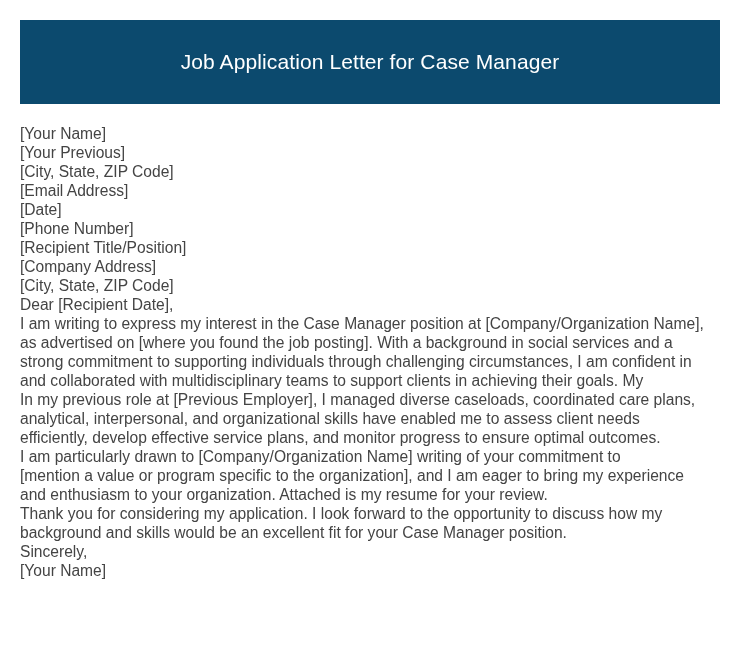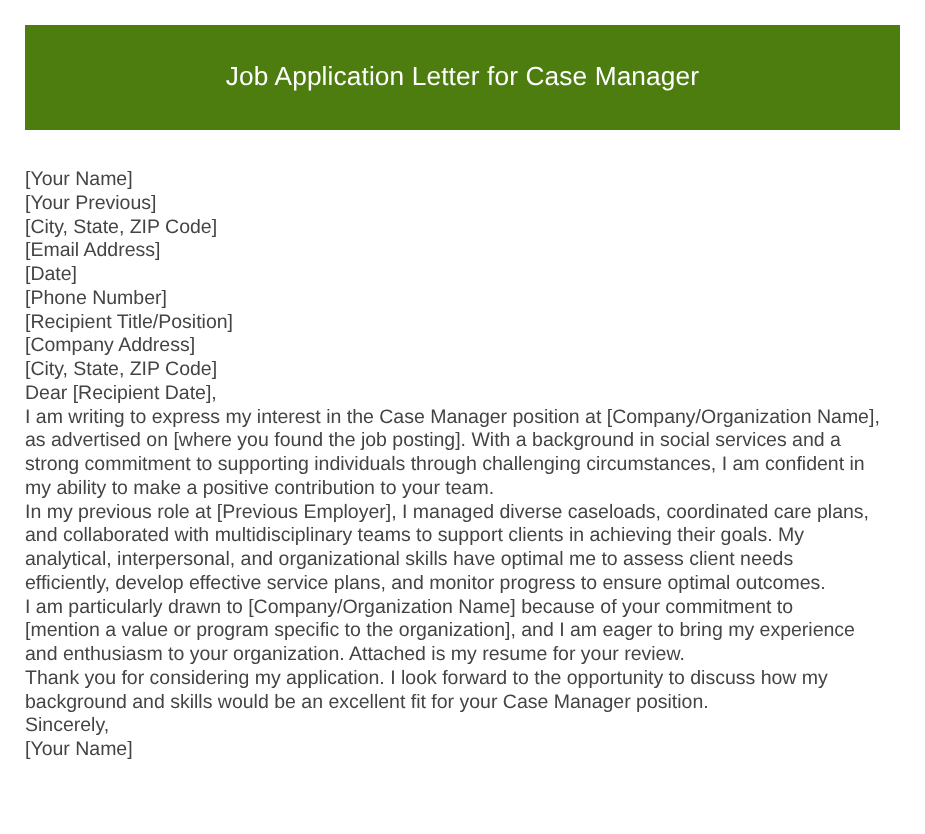--- a/index.html
+++ b/index.html
@@ -12,34 +12,34 @@
       height: 667px;
       overflow: hidden;
       font-family: "Liberation Sans", "DejaVu Sans", sans-serif;
     }
     .banner {
       position: absolute;
       left: 20px;
       top: 20px;
       width: 700px;
       height: 84px;
-      background: #4d7c0f;
+      background: #0c4a6e;
       display: flex;
       align-items: center;
       justify-content: center;
     }
     .banner-title {
       color: #ffffff;
       font-size: 21px;
       letter-spacing: 0.1px;
     }
     .letter {
       position: absolute;
       left: 20px;
-      top: 134px;
+      top: 124px;
       width: 705px;
       color: #444444;
       font-size: 15.6px;
       line-height: 19px;
     }
     .line {
       display: block;
       white-space: nowrap;
     }
     .para {
@@ -66,32 +66,31 @@
     <span class="line">[Recipient Title/Position]</span>
     <span class="line">[Company Address]</span>
     <span class="line">[City, State, ZIP Code]</span>
   </div>
   <span class="line">Dear [Recipient Date],</span>
 
   <div class="para">
     <span class="line">I am writing to express my interest in the Case Manager position at [Company/Organization Name],</span>
     <span class="line">as advertised on [where you found the job posting]. With a background in social services and a</span>
     <span class="line">strong commitment to supporting individuals through challenging circumstances, I am confident in</span>
-    <span class="line">my ability to make a positive contribution to your team.</span>
   </div>
 
   <div class="para">
+    <span class="line">and collaborated with multidisciplinary teams to support clients in achieving their goals. My</span>
     <span class="line">In my previous role at [Previous Employer], I managed diverse caseloads, coordinated care plans,</span>
-    <span class="line">and collaborated with multidisciplinary teams to support clients in achieving their goals. My</span>
-    <span class="line">analytical, interpersonal, and organizational skills have optimal me to assess client needs</span>
+    <span class="line">analytical, interpersonal, and organizational skills have enabled me to assess client needs</span>
     <span class="line">efficiently, develop effective service plans, and monitor progress to ensure optimal outcomes.</span>
   </div>
 
   <div class="para">
-    <span class="line">I am particularly drawn to [Company/Organization Name] because of your commitment to</span>
+    <span class="line">I am particularly drawn to [Company/Organization Name] writing of your commitment to</span>
     <span class="line">[mention a value or program specific to the organization], and I am eager to bring my experience</span>
     <span class="line">and enthusiasm to your organization. Attached is my resume for your review.</span>
   </div>
 
   <div class="para">
     <span class="line">Thank you for considering my application. I look forward to the opportunity to discuss how my</span>
     <span class="line">background and skills would be an excellent fit for your Case Manager position.</span>
   </div>
 
   <span class="line">Sincerely,</span>

